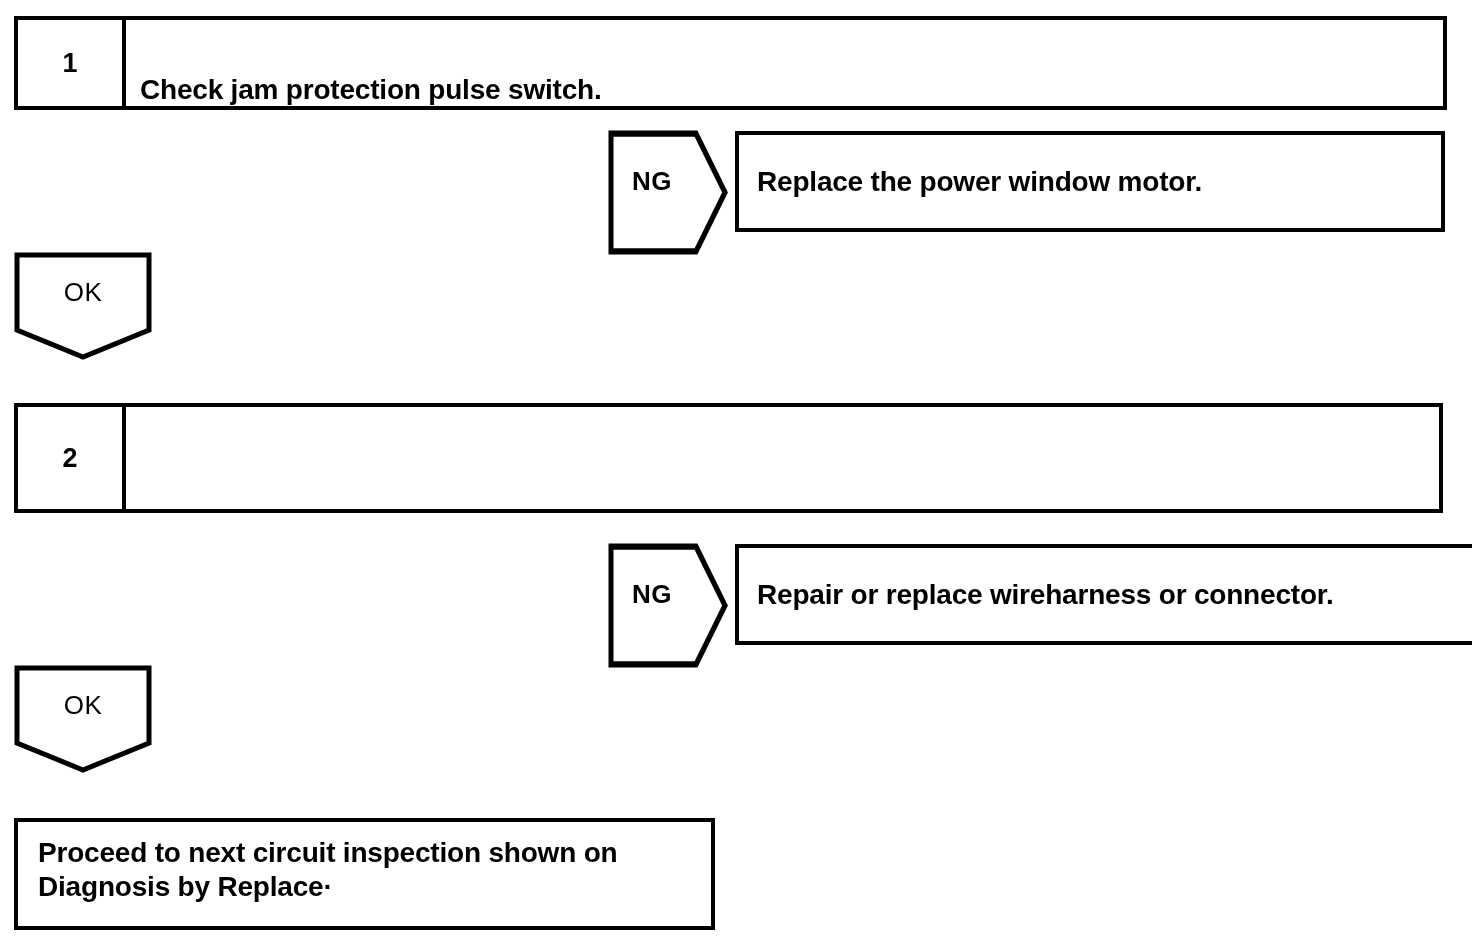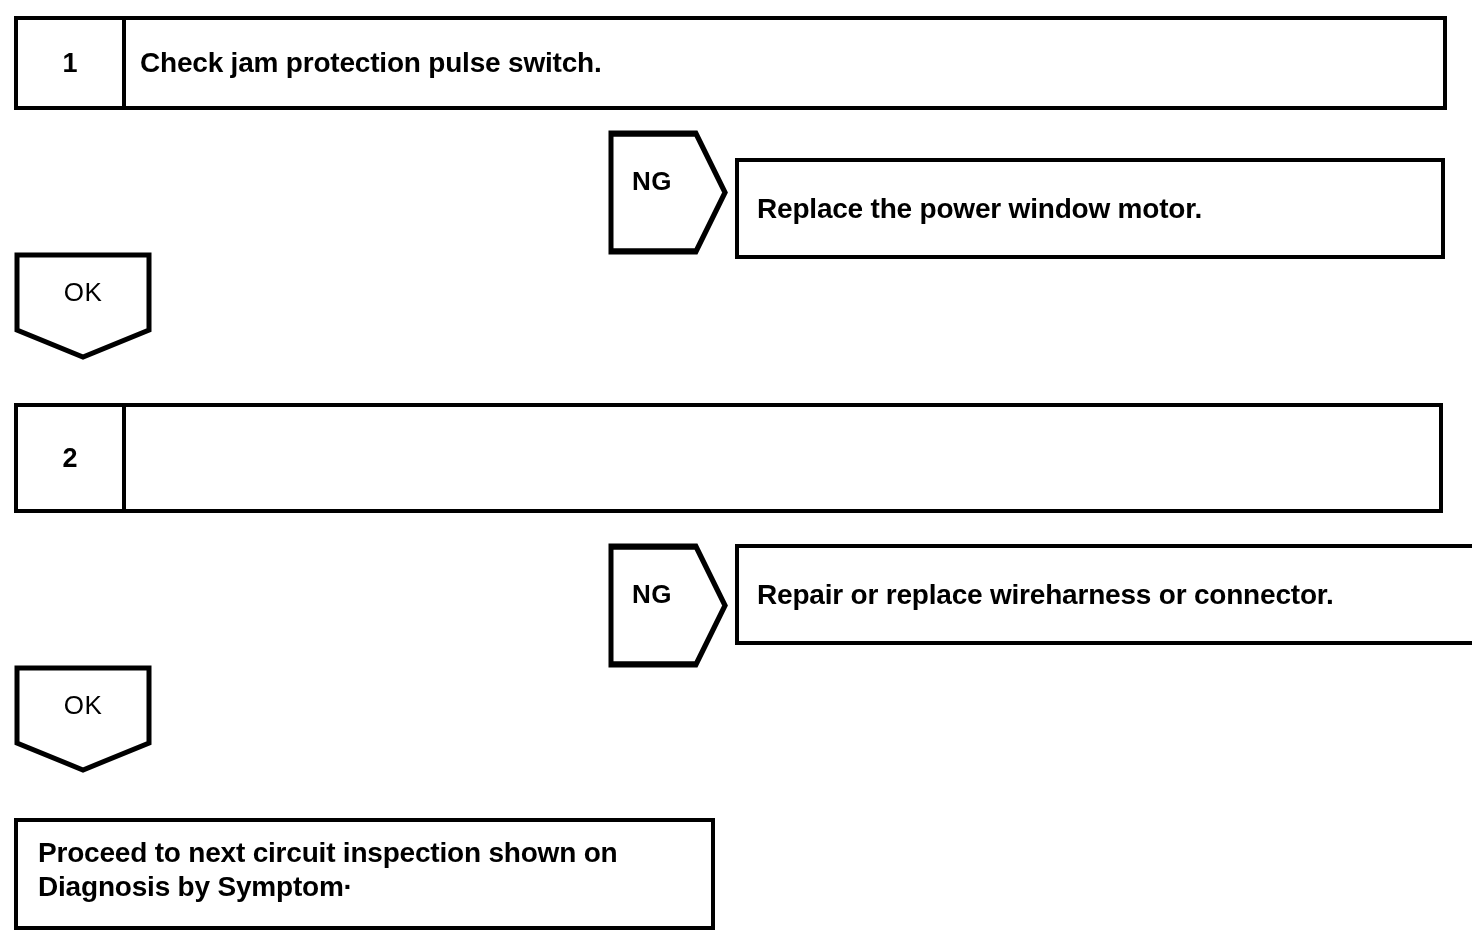--- a/index.html
+++ b/index.html
@@ -44,21 +44,21 @@
     align-items: center;
     justify-content: center;
     font-size: 27px;
     font-weight: bold;
     letter-spacing: 0px;
   }
   .step-text-cell {
     box-sizing: border-box;
     flex: 1 1 auto;
     display: flex;
-    align-items: center;
+    align-items: flex-end;
     padding-left: 14px;
     padding-right: 4px;
   }
   .step-text {
     font-size: 28px;
     font-weight: bold;
     line-height: 1.18;
     letter-spacing: -0.2px;
   }
 
@@ -97,21 +97,21 @@
     padding-right: 10px;
   }
   .result-text {
     font-size: 28px;
     font-weight: bold;
     line-height: 1.18;
     letter-spacing: -0.2px;
   }
 
   #ng-marker-1 { left: 608px; top: 130px; }
-  #ng-result-1 { left: 735px; top: 131px; width: 710px; height: 101px; margin-top: 27px; }
+  #ng-result-1 { left: 735px; top: 131px; width: 710px; height: 101px; }
 
   #ng-marker-2 { left: 608px; top: 543px; }
   #ng-result-2 { left: 735px; top: 544px; width: 772px; height: 101px; }
 
   
   .ok-marker {
     position: absolute;
     width: 138px;
     height: 108px;
   }
@@ -205,16 +205,16 @@
 
   <div class="ok-marker" id="ok-marker-2">
     <svg viewBox="0 0 138 108" preserveAspectRatio="none" aria-hidden="true">
       <polygon points="3,3 135,3 135,78 69,105 3,78" fill="#ffffff" stroke="#000000" stroke-width="5" stroke-linejoin="miter"></polygon>
     </svg>
     <div class="ok-label">OK</div>
   </div>
 
   <div id="final-box">
     <div class="final-text">Proceed to next circuit inspection shown on</div>
-    <div class="final-text">Diagnosis by Symptom·</div>
+    <div class="final-text">Diagnosis by Replace·</div>
   </div>
 
 </div>
 
 </body></html>

